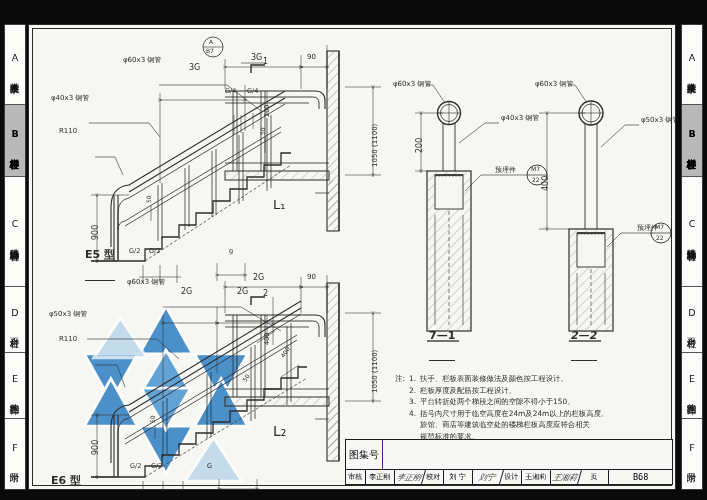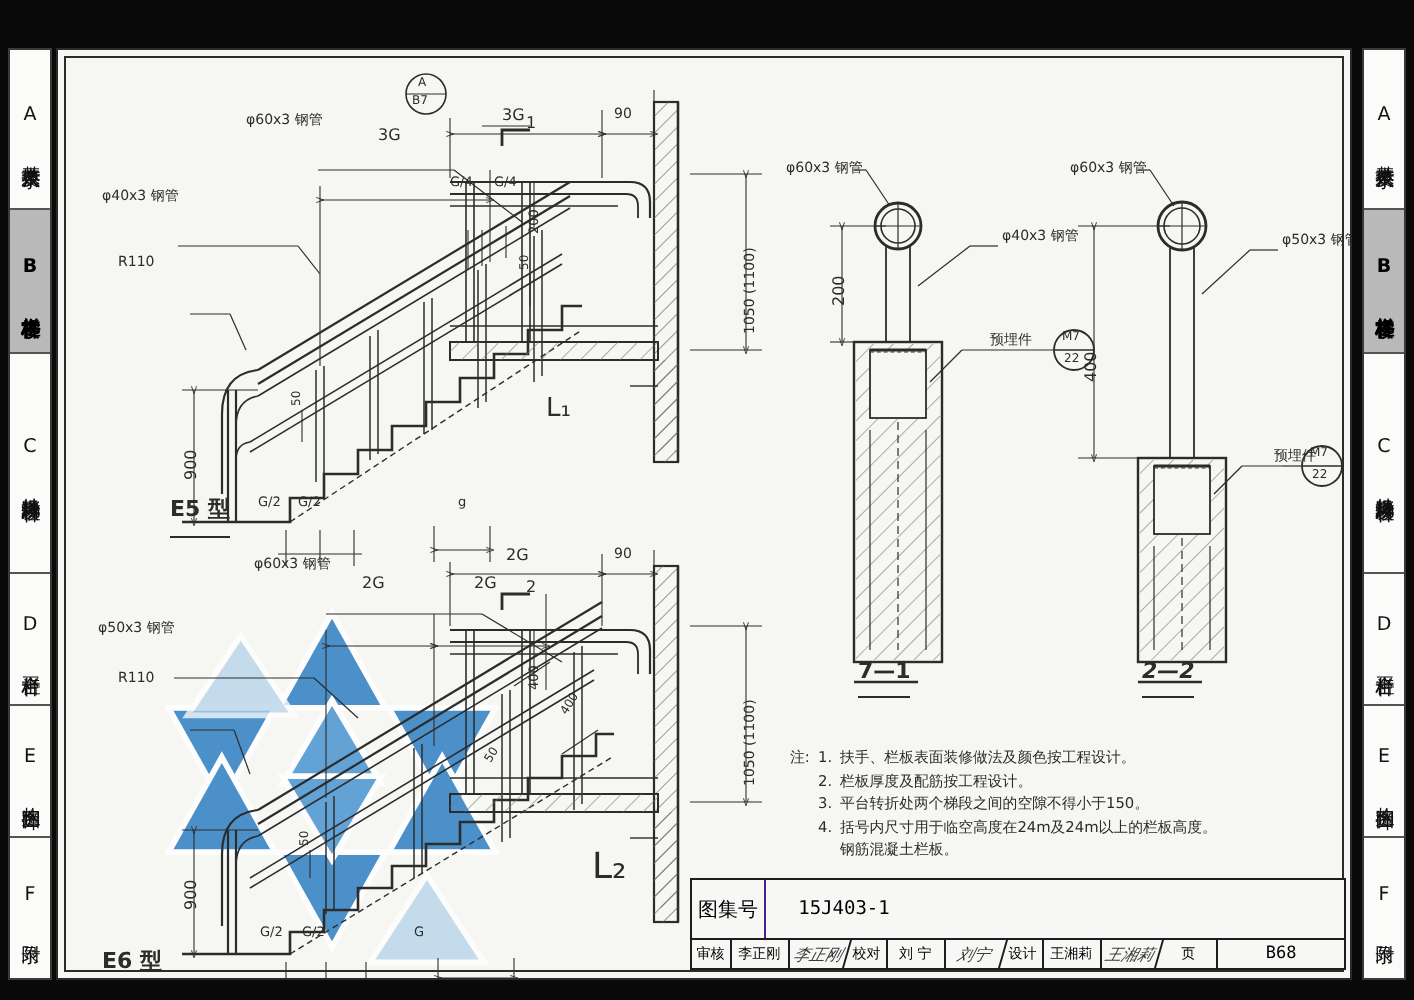--- a/index.html
+++ b/index.html
@@ -28,21 +28,21 @@
   svg.draw{position:absolute;left:0;top:0;width:648px;height:466px;overflow:visible;}
 
   
   #wm{position:absolute;left:42px;top:270px;width:190px;height:190px;opacity:.85;pointer-events:none;}
 
   
   .t{position:absolute;font-family:"DejaVu Sans","Liberation Sans",sans-serif;color:#2c2c2c;white-space:nowrap;}
   .s6{font-size:6px}.s65{font-size:6.5px}.s7{font-size:7px}
   .s8{font-size:8px}.s11{font-size:11px}
   .rot{transform-origin:0 0;transform:rotate(-90deg);}
-  .ul{border-bottom:1.3px solid #2c2c2c;padding-bottom:6px;}
+  .ul{border-bottom:1.3px solid #2c2c2c;padding-bottom:18px;}
   .bold{font-weight:bold}
 
   
   #notes{position:absolute;left:366px;top:348px;width:272px;font-size:7.4px;line-height:11.6px;color:#2b2b2b;}
   #notes .nrow{display:flex;}
   #notes .nlab{width:14px;flex:0 0 auto;}
   #notes .nnum{width:11px;flex:0 0 auto;}
   #notes .ntxt{flex:1 1 auto;}
 
   
@@ -441,21 +441,21 @@
     <div class="t s6 rot" style="left:250px;top:330px;transform:rotate(-58deg);">400</div>
     <div class="t s6 rot" style="left:120px;top:398px;">50</div>
     <div class="t s6 rot" style="left:212px;top:354px;transform:rotate(-58deg);">50</div>
     <div class="t s11 bold ul" style="left:22px;top:448px;">E6 型</div>
 
     <div class="t s8" style="left:224px;top:248px;">2G</div>
     <div class="t s7" style="left:278px;top:248px;">90</div>
     <div class="t s65 rot" style="left:234px;top:320px;">400</div>
     <div class="t s7 rot" style="left:342px;top:368px;">1050 (1100)</div>
     <div class="t s8" style="left:234px;top:264px;">2</div>
-    <div class="t" style="left:244px;top:398px;font-size:18px;margin-left:23px;">L₂</div>
+    <div class="t" style="left:244px;top:398px;font-size:14px;">L₂</div>
 
     <div class="t s7" style="left:364px;top:54px;">φ60x3 钢管</div>
     <div class="t s7" style="left:472px;top:88px;">φ40x3 钢管</div>
     <div class="t s8 rot" style="left:386px;top:128px;">200</div>
     <div class="t s7" style="left:466px;top:140px;">预埋件</div>
     <div class="t s6" style="left:502px;top:140px;">M7</div>
     <div class="t s6" style="left:503px;top:151px;">22</div>
     <div class="t s11 bold ul" style="left:400px;top:304px;">7—1</div>
 
     <div class="t s7" style="left:506px;top:54px;">φ60x3 钢管</div>
@@ -483,28 +483,32 @@
         <div class="ntxt">平台转折处两个梯段之间的空隙不得小于150。</div>
       </div>
       <div class="nrow">
         <div class="nlab"></div>
         <div class="nnum">4.</div>
         <div class="ntxt">括号内尺寸用于临空高度在24m及24m以上的栏板高度。</div>
       </div>
       <div class="nrow">
         <div class="nlab"></div>
         <div class="nnum"></div>
-        <div class="ntxt">钢筋混凝土栏板。</div>
+        <div class="ntxt">旅馆、商店等建筑临空处的楼梯栏板高度应符合相关</div>
+      </div>
+      <div class="nrow">
+        <div class="nlab"></div>
+        <div class="nnum"></div>
+        <div class="ntxt">规范标准的要求。</div>
       </div>
     </div>
 
     <div id="title">
       <div id="titleTop">
         <div id="tNoLbl">图集号</div>
-        <div id="tNoVal">15J403-1</div>
       </div>
       <div id="titleBot">
         <div class="cell-lbl">审核</div>
         <div class="cell-nm">李正刚</div>
         <div class="cell-sig sig">李正刚</div>
         <div class="cell-lbl">校对</div>
         <div class="cell-nm">刘 宁</div>
         <div class="cell-sig sig">刘宁</div>
         <div class="cell-lbl">设计</div>
         <div class="cell-nm">王湘莉</div>

